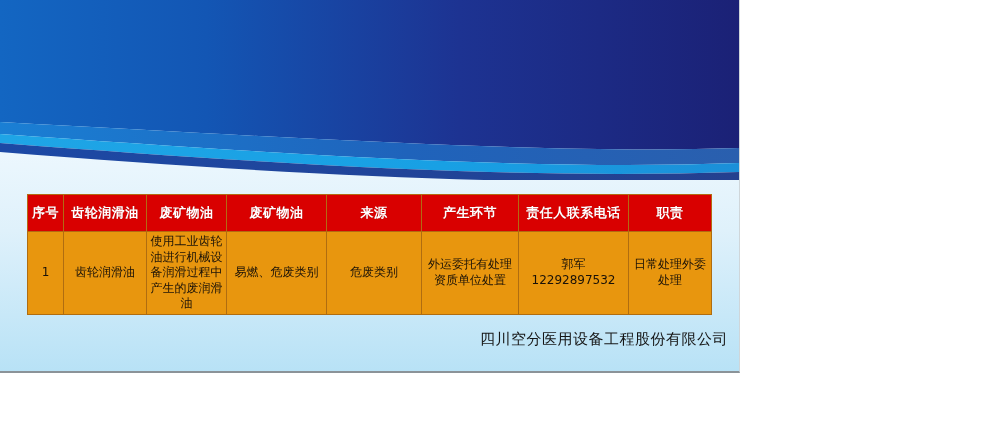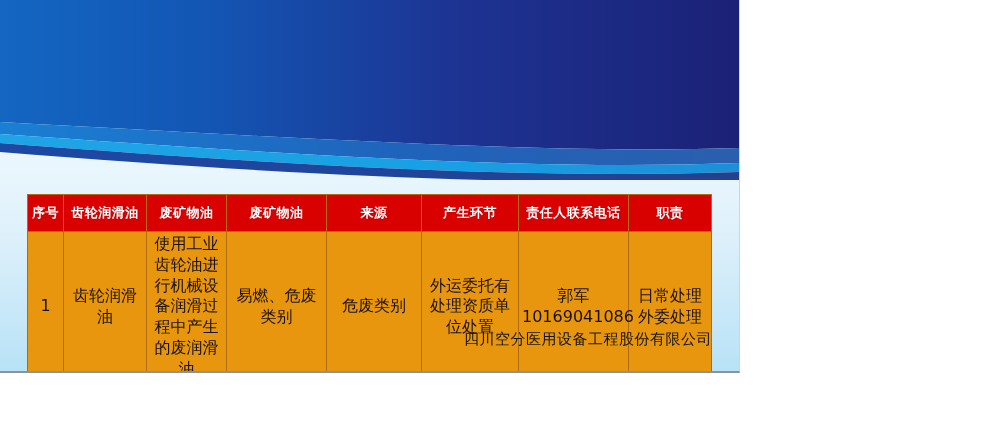--- a/index.html
+++ b/index.html
@@ -82,21 +82,21 @@
     border: 1px solid #b36a12;
     letter-spacing: 0.5px;
     padding: 0 2px;
     white-space: nowrap;
     text-shadow: 0 0 1px rgba(0,0,0,0.25);
   }
   table.info-table td {
     background: #e8960e;
     color: #1a1208;
     font-family: "DejaVu Sans", "Liberation Sans", sans-serif;
-    font-size: 16px;
+    font-size: 12px;
     height: 72px;
     border: 1px solid #b06d10;
     text-align: center;
     vertical-align: middle;
     padding: 2px 3px;
     line-height: 1.3;
   }
   td.narrow-wrap { line-height: 1.25; }
   td.seq { font-size: 13px; }
 
@@ -115,20 +115,21 @@
     position: absolute;
     left: 0;
     top: 330px;
     width: 712px;
     text-align: right;
     font-family: "DejaVu Sans", "Liberation Sans", sans-serif;
     font-size: 15px;
     color: #151515;
     letter-spacing: 0.5px;
     white-space: nowrap;
+    padding-left: 16px;
   }
 </style>
 </head>
 <body>
 
 <div id="poster">
 
   <div class="banner">
     <svg class="banner-svg" width="740" height="180" viewBox="0 0 740 180">
       <defs>
@@ -193,21 +194,21 @@
       <tbody>
         <tr>
           <td class="seq">1</td>
           <td>齿轮润滑油</td>
           <td class="narrow-wrap">使用工业齿轮油进行机械设备润滑过程中产生的废润滑油</td>
           <td class="narrow-wrap">易燃、危废类别</td>
           <td>危废类别</td>
           <td class="narrow-wrap">外运委托有处理资质单位处置</td>
           <td>
             <div>郭军</div>
-            <div>10169041086</div>
+            <div>12292897532</div>
           </td>
           <td class="narrow-wrap">日常处理外委处理</td>
         </tr>
       </tbody>
     </table>
   </div>
 
   <div class="company">四川空分医用设备工程股份有限公司</div>
 
 </div>

